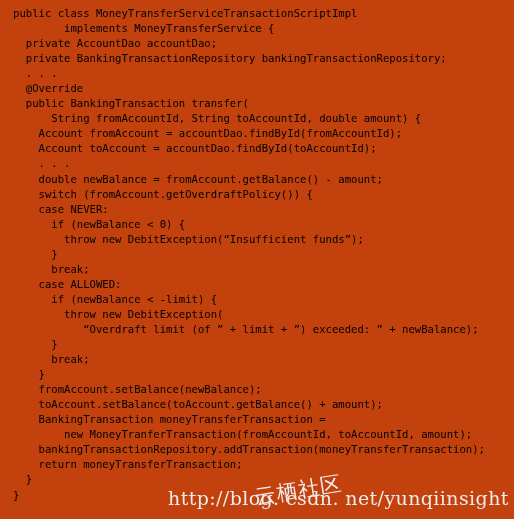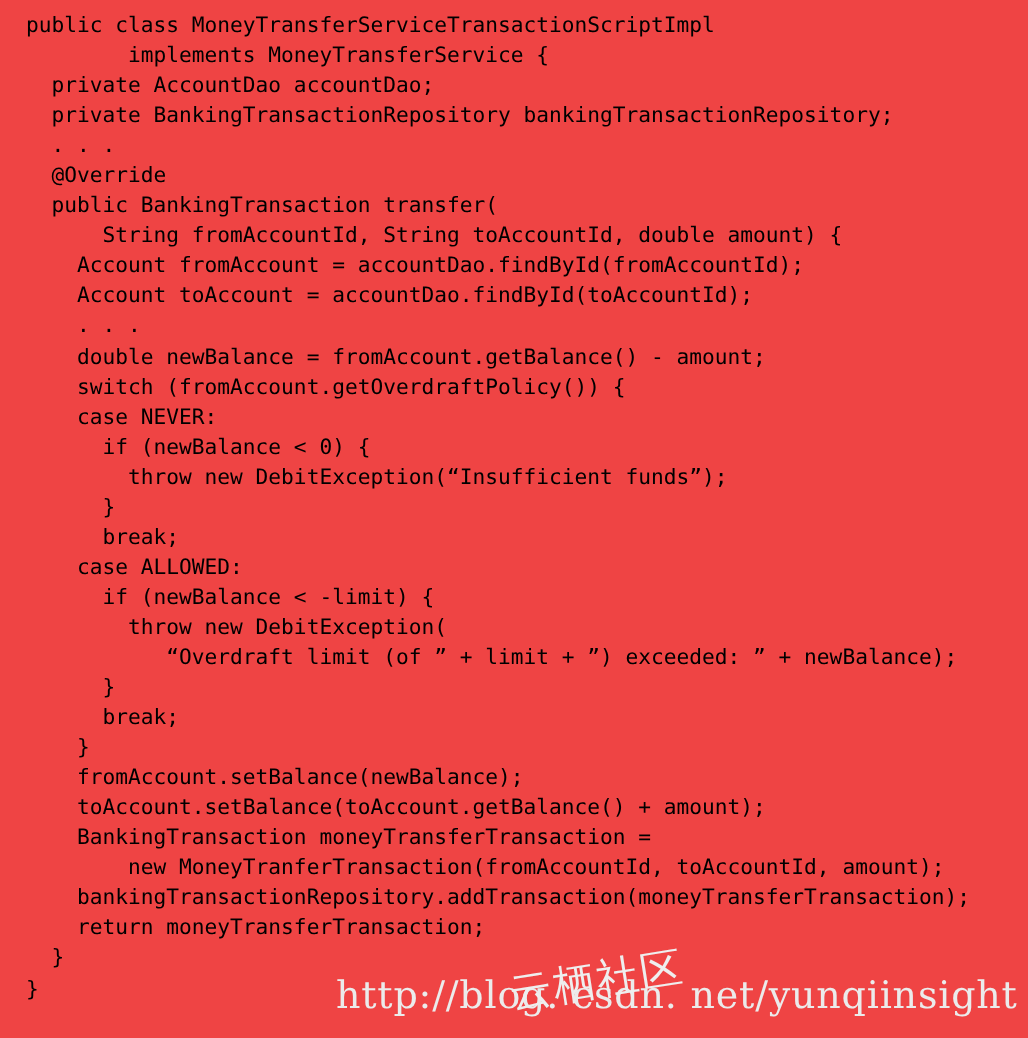--- a/index.html
+++ b/index.html
@@ -10,21 +10,21 @@
   body {
     width: 514px;
     height: 519px;
     overflow: hidden;
     font-family: "DejaVu Sans Mono", "Liberation Mono", monospace;
   }
   #screen {
     position: relative;
     width: 514px;
     height: 519px;
-    background: #ef4444;
+    background: #c2410c;
     overflow: hidden;
   }
   #code-block {
     position: absolute;
     left: 0;
     top: 0;
     width: 514px;
     padding: 6px 0 0 0;
     margin: 0;
     box-sizing: border-box;

